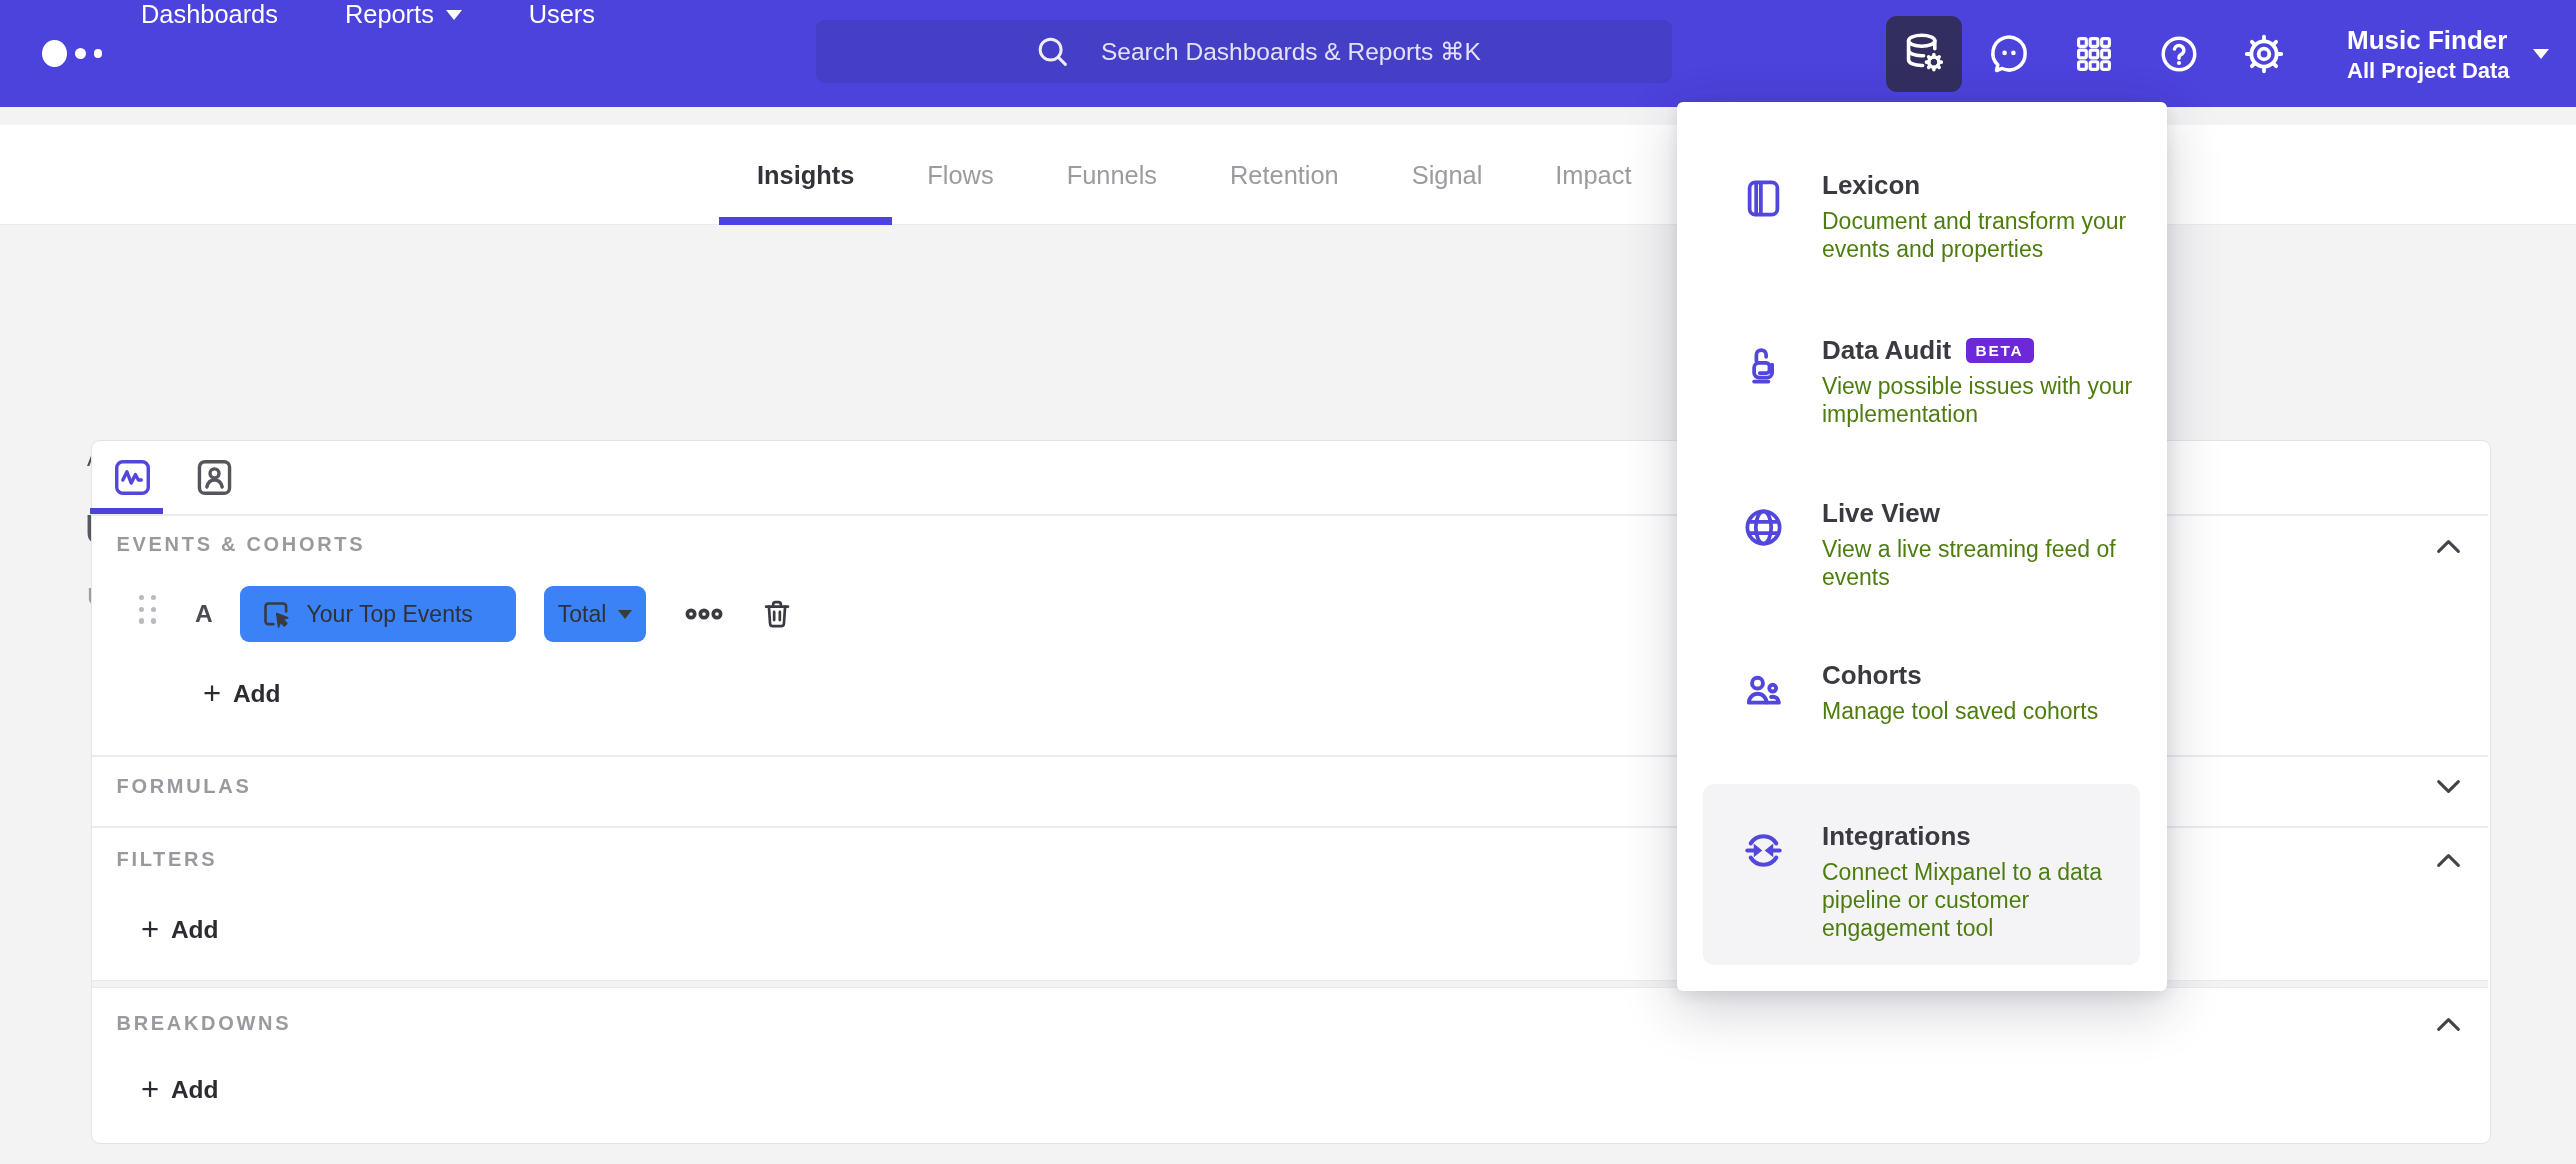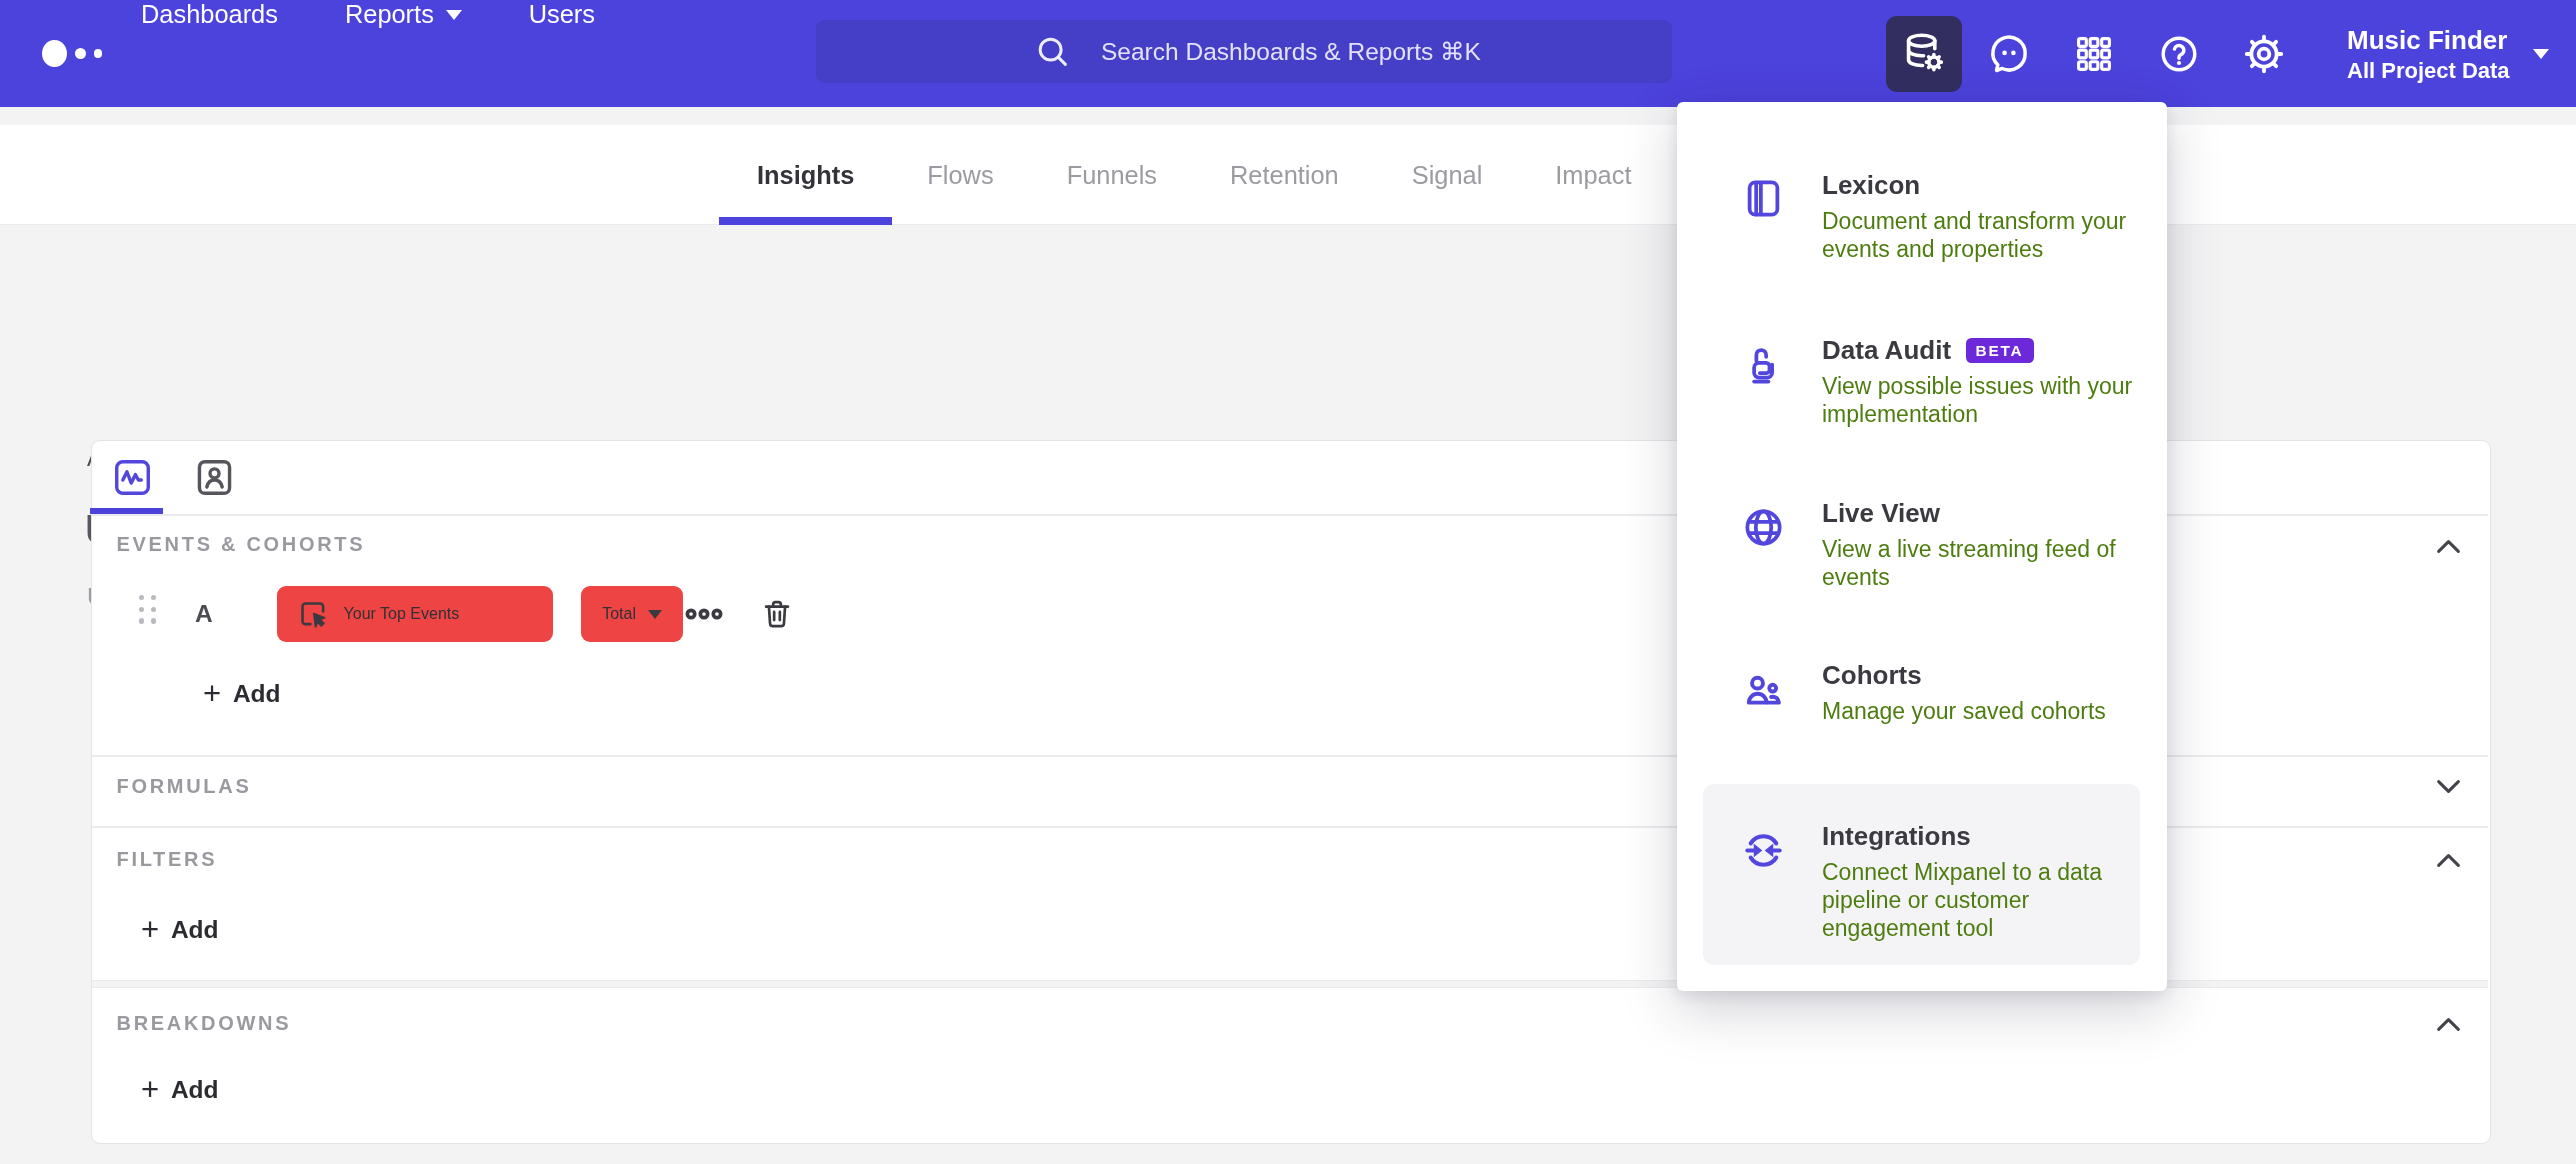--- a/index.html
+++ b/index.html
@@ -51,21 +51,21 @@
   .icon-tab { position:absolute; top:15.4px; width:43px; height:43px; }
   .icon-tab.chart { left:19px; color:#5246dd; }
   .icon-tab.person { left:101px; color:#55555c; }
   .icontab-underline { position:absolute; left:-1.8px; top:67px; width:73px; height:6.3px; background:#4c42dc; }
   .div-line { position:absolute; left:0; width:2396px; height:1.8px; background:#ebebee; }
   .sec-label { position:absolute; left:24.5px; font-size:20px; font-weight:700; letter-spacing:2.7px; color:#99999f; }
   .chev { position:absolute; left:2342px; color:#43434a; }
   .drag { position:absolute; left:47px; top:154px; width:18px; height:33px; display:grid; grid-template-columns:5.4px 5.4px; grid-template-rows:5.4px 5.4px 5.4px; gap:6.3px; }
   .drag i { width:5.4px; height:5.4px; border-radius:50%; background:#b9b9bf; }
   .letterA { position:absolute; left:103px; top:159px; font-size:24.5px; font-weight:600; color:#4c4c53; }
-  .pill { position:absolute; top:145px; height:56px; background:#ef4444; border-radius:9px; display:flex; align-items:center; font-size:16px; color:#303036; font-weight:500;margin-left:37px; }
+  .pill { position:absolute; top:145px; height:56px; background:#3b82f6; border-radius:9px; display:flex; align-items:center; font-size:23px; color:#303036; font-weight:500; }
   .pill.ev { left:148px; width:276px; gap:13.6px; padding-left:20px; }
   .pill.total { left:452px; width:102px; justify-content:center; gap:11.8px; }
   .caret-d { width:0; height:0; border-left:7.3px solid transparent; border-right:7.3px solid transparent; border-top:9px solid #3a3a40; }
   .row-ico { position:absolute; top:145px; height:56px; display:flex; align-items:center; color:#3a3a40; }
   .add-btn { position:absolute; display:flex; align-items:center; gap:11.8px; color:#2b2b31; font-size:24.5px; font-weight:600; }
   .plus { font-size:31px; font-weight:400; line-height:25.4px; color:#2b2b31; }
   .gap-div { position:absolute; left:0; width:2396px; height:8.2px; background:#f3f3f4; border-top:1.8px solid #ebebee; border-bottom:1.8px solid #ebebee; }
 
   
   .panel { position:absolute; left:1677px; top:102px; width:490px; height:889px; background:#fff; border-radius:6px; box-shadow:0 18px 54px rgba(40,40,70,0.22), 0 3.6px 12.7px rgba(40,40,70,0.10); z-index:60; }
@@ -365,21 +365,21 @@
       <svg class="mi-ico" width="47" height="47" viewBox="0 0 24 24" fill="none" stroke="currentColor" stroke-width="2.1" stroke-linecap="round" stroke-linejoin="round">
           <circle cx="8.8" cy="8.6" r="2.9"></circle>
           <path d="M4.2 19a4.7 4.7 0 0 1 9.4 0z"></path>
           <circle cx="16.9" cy="11.3" r="1.8"></circle>
           <path d="M14.3 19h5.9a3.2 3.2 0 0 0-4.1-3"></path>
         </svg>
       <div>
         <div class="mi-title">
             <span>Cohorts</span>
           </div>
-        <div class="mi-desc mw420">Manage your saved cohorts</div>
+        <div class="mi-desc mw420">Manage tool saved cohorts</div>
       </div>
     </div>
 
     <div class="menu-item" style="top:718px">
       <svg class="mi-ico" width="47" height="47" viewBox="0 0 24 24" fill="none" stroke="currentColor" stroke-width="2.2" stroke-linecap="round">
           <path d="M5.2 8.2a8 8 0 0 1 13.6 0"></path>
           <path d="M18.8 15.8a8 8 0 0 1-13.6 0"></path>
           <path d="M3.4 12h5.2"></path>
           <path d="M7.4 9.6L10.4 12l-3 2.4z" fill="currentColor" stroke-width="1.2"></path>
           <path d="M20.6 12h-5.2"></path>

